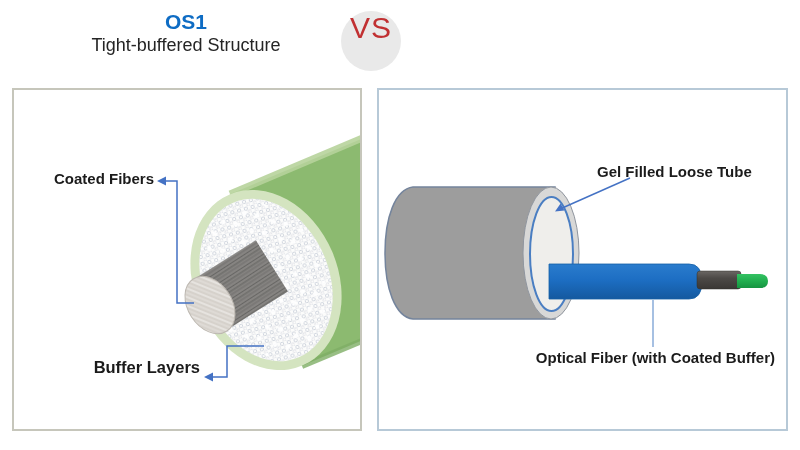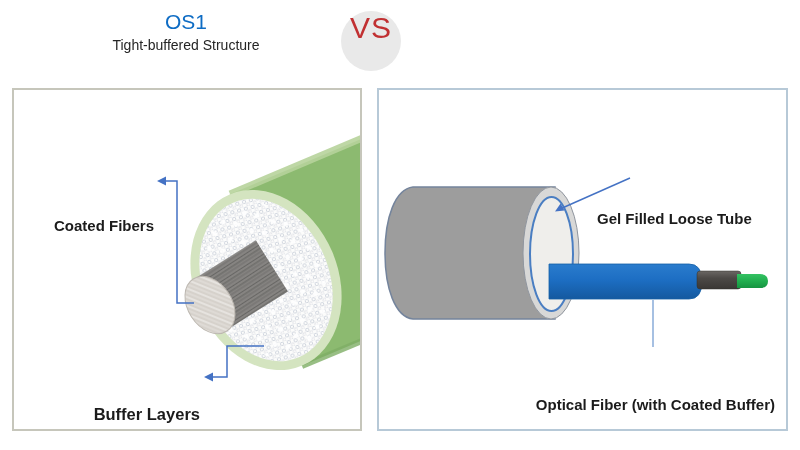--- a/index.html
+++ b/index.html
@@ -3,35 +3,35 @@
 <meta charset="utf-8">
 <style>
   html,body{margin:0;padding:0;background:#ffffff;width:800px;height:450px;overflow:hidden;
             font-family:"Liberation Sans", sans-serif;}
   .stage{position:relative;width:800px;height:450px;background:#fff;}
 
   
   .hdr{position:absolute;top:10px;text-align:center;}
   .hdr-left{left:12px;width:348px;}
   .hdr-right{left:400px;width:395px;}
-  .hdr .t{font-size:21px;font-weight:400;color:#0e6cc4;line-height:24px;}
-  .hdr .s{font-size:14px;font-weight:400;color:#252525;line-height:23px;}
+  .hdr .t{font-size:21px;font-weight:700;color:#0e6cc4;line-height:24px;}
+  .hdr .s{font-size:18px;font-weight:400;color:#252525;line-height:23px;}
 
   .vs{position:absolute;left:341px;top:11px;width:60px;height:60px;border-radius:50%;
       background:#e9e9e9;display:flex;align-items:flex-start;justify-content:center;
       color:#c13032;font-size:30px;font-weight:400;letter-spacing:1px;}
 
   
   .panel{position:absolute;top:88px;background:#ffffff;box-sizing:border-box;}
   .panel-left{left:12px;width:350px;height:343px;border:2px solid #c6c6bb;}
   .panel-right{left:377px;width:411px;height:343px;border:2px solid #b7c9d7;}
   .panel svg{position:absolute;left:0;top:0;}
 
   
-  .lbl{position:absolute;font-weight:700;color:#1b1b1b;font-size:15px;line-height:17px;margin-top:47px;}
+  .lbl{position:absolute;font-weight:700;color:#1b1b1b;font-size:15px;line-height:17px;}
   .lbl-coated{left:30px;top:170px;width:124px;text-align:right;}
   .lbl-buffer{left:52px;top:359px;width:148px;text-align:right;font-size:16.5px;}
   .lbl-gel{left:597px;top:163px;width:172px;text-align:left;}
   .lbl-fiber{left:518px;top:349px;width:257px;text-align:right;}
 </style>
 </head>
 <body>
 
 <div class="stage">
 

